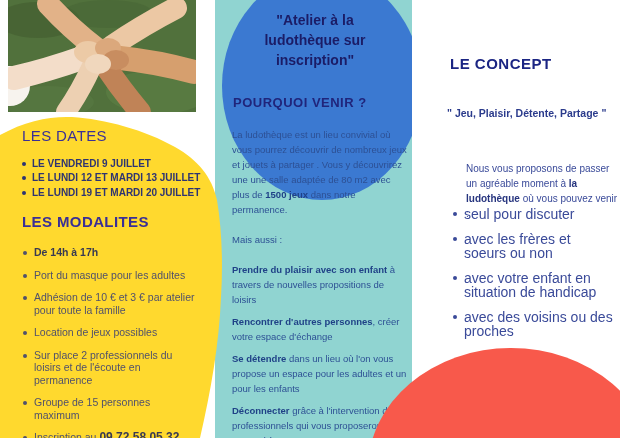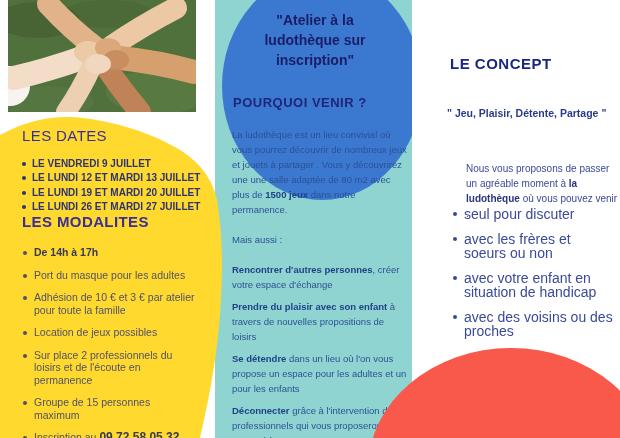--- a/index.html
+++ b/index.html
@@ -84,21 +84,20 @@
   <div class="left-content">
     <div class="dates-heading">LES DATES</div>
     <ul class="dates-list">
 
         <li><span>LE VENDREDI 9 JUILLET</span></li>
 
         <li><span>LE LUNDI 12 ET MARDI 13 JUILLET</span></li>
 
         <li><span>LE LUNDI 19 ET MARDI 20 JUILLET</span></li>
 
-        <li><span>LE LUNDI 26 ET MARDI 27 JUILLET</span></li>
       </ul>
     <div class="modalites-heading">LES MODALITES</div>
     <ul class="modalites-list">
 
         <li><span></span><span class="strong">De 14h à 17h</span><span></span></li>
 
         <li><span>Port du masque pour les adultes</span><span class="strong"></span><span></span></li>
 
         <li><span>Adhésion de 10 €  et 3 € par atelier pour toute la famille</span><span class="strong"></span><span></span></li>
 
@@ -115,23 +114,23 @@
 
   <div class="mid-col">
     <div class="blue-circle"></div>
     <div class="mid-title">"Atelier à la ludothèque sur inscription"</div>
     <div class="pourquoi">POURQUOI VENIR ?</div>
     <div class="mid-body">
       <p><span>La ludothèque est un lieu convivial  où vous pourrez découvrir de nombreux jeux et jouets à partager . Vous y découvrirez une  une salle adaptée de 80 m2 avec plus de </span><b>1500 jeux</b><span> dans notre permanence.</span></p>
       <p>Mais aussi :</p>
       <div>
 
+          <p class="benefit"><b>Prendre du plaisir avec son enfant</b><span> à travers de nouvelles propositions de loisirs</span></p>
+
           <p class="benefit"><b>Rencontrer d'autres personnes</b><span>, créer votre espace d'échange</span></p>
-
-          <p class="benefit"><b>Prendre du plaisir avec son enfant</b><span> à travers de nouvelles propositions de loisirs</span></p>
 
           <p class="benefit"><b>Se détendre</b><span> dans un lieu où l'on vous propose un espace pour les adultes et un pour les enfants</span></p>
 
           <p class="benefit"><b>Déconnecter</b><span> grâce à l'intervention de professionnels qui vous proposeront des temps d'écoute</span></p>
         </div>
     </div>
   </div>
 
   <div class="right-col">
     <div class="concept-heading">LE CONCEPT</div>

